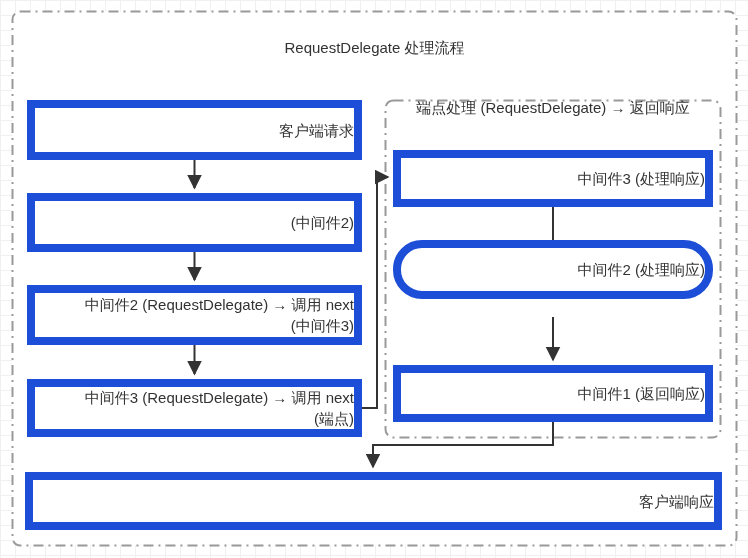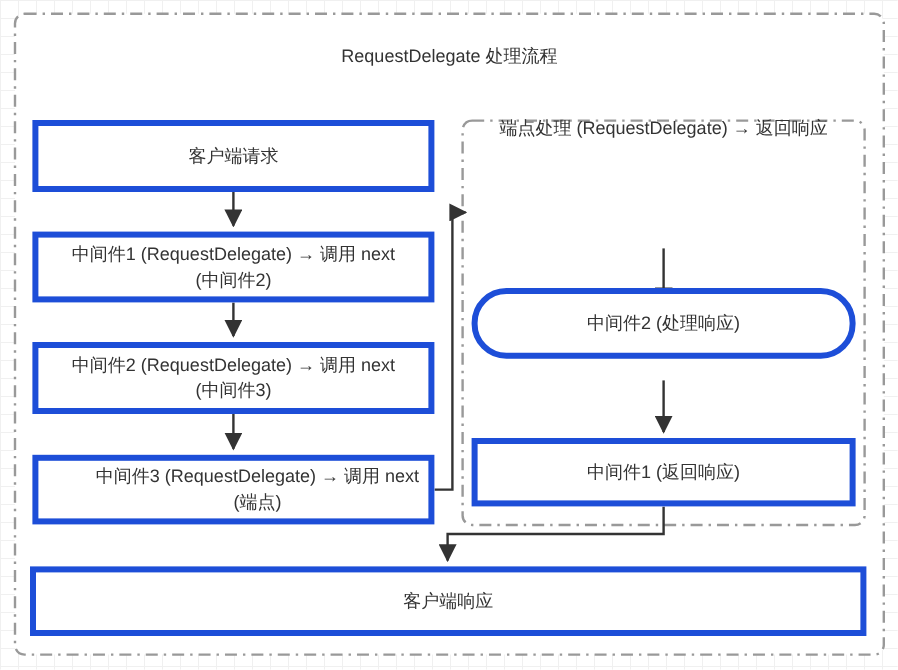--- a/index.html
+++ b/index.html
@@ -24,26 +24,26 @@
     text-align:center;
     display:flex;
     flex-direction:column;
     justify-content:center;
     align-items:center;
     box-sizing:border-box;
   }
   .flow-box{
     position:absolute;
     background:#ffffff;
-    border:5px solid #1d4ed8;
+    border:8px solid #1d4ed8;
     box-sizing:border-box;
     display:flex;
     flex-direction:column;
     justify-content:center;
-    align-items:center;
+    align-items:flex-end;
     color:#333333;
     font-size:15px;
     line-height:21px;
     text-align:center;
   }
 </style>
 </head>
 <body>
 
 <div class="canvas">
@@ -71,36 +71,38 @@
     <path d="M553,422 V445 H373 V467" fill="none" stroke="#333333" stroke-width="2" marker-end="url(#arrow)"></path>
   </svg>
 
   <div class="label" style="left:12px;top:36px;width:725px;height:24px;">RequestDelegate 处理流程</div>
 
   <div class="flow-box" style="left:27px;top:100px;width:335px;height:60px;">
     <span>客户端请求</span>
   </div>
 
   <div class="flow-box" style="left:27px;top:193px;width:335px;height:59px;">
-    <span>中间件1 (RequestDelegate) → 调用 next</span>
     <span>(中间件2)</span>
   </div>
 
   <div class="flow-box" style="left:27px;top:285px;width:335px;height:60px;">
     <span>中间件2 (RequestDelegate) → 调用 next</span>
     <span>(中间件3)</span>
   </div>
 
   <div class="flow-box" style="left:27px;top:379px;width:335px;height:58px;padding-left:40px;">
     <span>中间件3 (RequestDelegate) → 调用 next</span>
     <span>(端点)</span>
   </div>
 
   <div class="label" style="left:386px;top:95px;width:334px;height:26px;">端点处理 (RequestDelegate) → 返回响应</div>
 
+  <div class="flow-box" style="left:393px;top:150px;width:320px;height:57px;">
+    <span>中间件3 (处理响应)</span>
+  </div>
 
   <div class="flow-box" style="left:393px;top:240px;width:320px;height:59px;border-radius:29px;">
     <span>中间件2 (处理响应)</span>
   </div>
 
   <div class="flow-box" style="left:393px;top:365px;width:320px;height:57px;">
     <span>中间件1 (返回响应)</span>
   </div>
 
   <div class="flow-box" style="left:25px;top:472px;width:697px;height:58px;">

